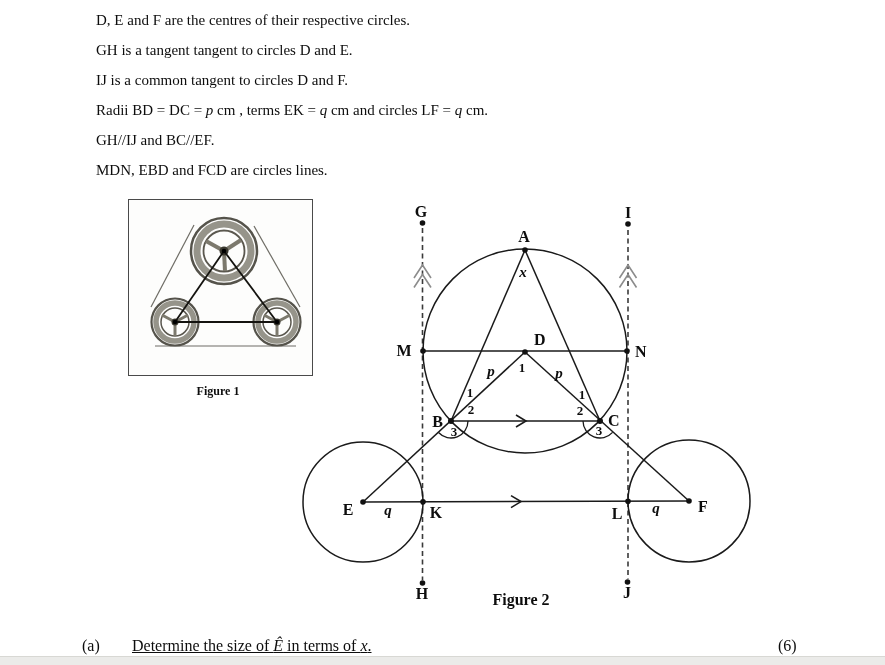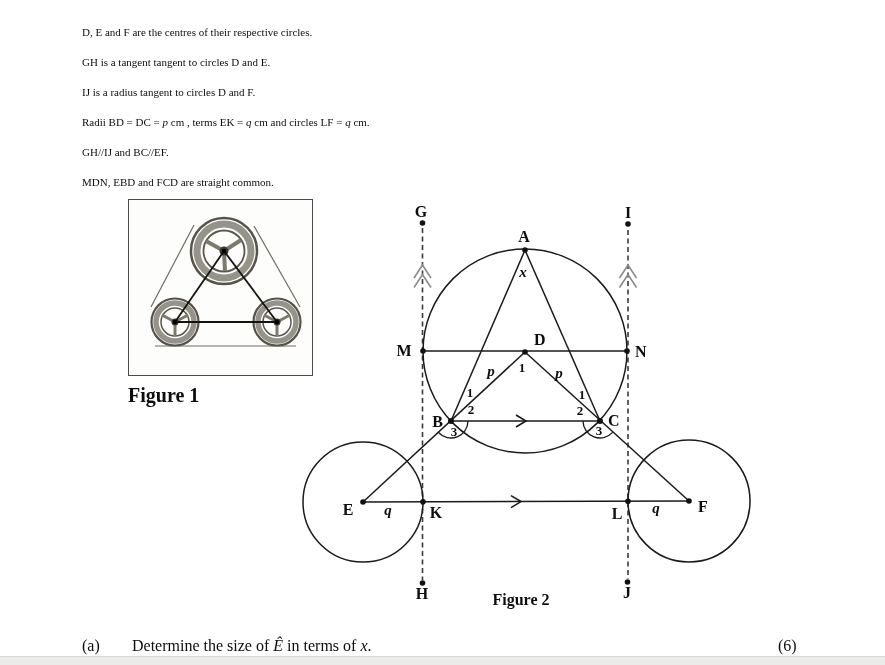--- a/index.html
+++ b/index.html
@@ -1,27 +1,27 @@
 <!DOCTYPE html>
 <html><head>
 <meta charset="utf-8">
 <style>
   html,body{margin:0;padding:0;}
   body{
     width:885px;height:665px;position:relative;background:#ffffff;
     font-family:"Liberation Serif", serif;color:#0d0d0d;overflow:hidden;
   }
-  .intro-line{position:absolute;left:82px;font-size:11px;line-height:20px;white-space:nowrap;margin-top:12px;}
+  .intro-line{position:absolute;left:96px;font-size:15px;line-height:20px;white-space:nowrap;}
   .fig1-box{position:absolute;left:128px;top:199px;width:185px;height:177px;}
-  .fig1-caption{position:absolute;left:128px;top:384px;width:180px;
-    font-weight:bold;font-size:20px;}
+  .fig1-caption{position:absolute;left:128px;top:384px;width:180px;text-align:center;
+    font-weight:bold;font-size:12px;}
   .fig2-wrap{position:absolute;left:300px;top:195px;width:475px;height:420px;}
   .question-row{position:absolute;top:637px;left:0;width:885px;font-size:16px;}
   .q-part{position:absolute;left:82px;}
-  .q-text{position:absolute;left:132px;white-space:nowrap;}
+  .q-text{position:absolute;left:132px;white-space:nowrap;text-decoration:underline;}
   .q-marks{position:absolute;left:778px;}
   .bottom-strip{position:absolute;left:0;bottom:0;width:885px;height:8px;
     background:#ebebe9;border-top:1px solid #d8d8d4;}
   
   text{fill:#0d0d0d;}
   .lbl{font:bold 16px "Liberation Serif", serif;}
   .lbl-sm{font:bold 13px "Liberation Serif", serif;}
   .ital{font:italic bold 15px "Liberation Serif", serif;}
   .cap{font:bold 16px "Liberation Serif", serif;}
   .ln{stroke:#1a1a1a;stroke-width:1.5;fill:none;}
@@ -29,24 +29,24 @@
   .arrow{stroke:#1a1a1a;stroke-width:1.6;fill:none;}
   .arrow-gray{stroke:#8c8c8c;stroke-width:1.6;fill:none;}
   .dot{fill:#111;}
   .arc3{stroke:#1a1a1a;stroke-width:1.3;fill:none;}
 </style>
 </head>
 <body>
 
 <div class="intro-line" style="top:10px">D, E and F are the centres of their respective circles.</div>
 <div class="intro-line" style="top:40px">GH is a tangent tangent to circles D and E.</div>
-<div class="intro-line" style="top:70px">IJ is a radius tangent to circles D and F.</div>
+<div class="intro-line" style="top:70px">IJ is a common tangent to circles D and F.</div>
 <div class="intro-line" style="top:100px"><span>Radii BD = DC = </span><i>p</i><span> cm , terms EK = </span><i>q</i><span> cm and circles LF = </span><i>q</i><span> cm.</span></div>
 <div class="intro-line" style="top:130px">GH//IJ and BC//EF.</div>
-<div class="intro-line" style="top:160px">MDN, EBD and FCD are straight common.</div>
+<div class="intro-line" style="top:160px">MDN, EBD and FCD are circles lines.</div>
 
 <div class="fig1-box">
 <svg width="185" height="177" viewBox="0 0 185 177">
   <rect x="0.5" y="0.5" width="184" height="176" fill="#fdfdfc" stroke="#4a4a4a" stroke-width="1"></rect>
 
   <g stroke="#6f6d66" stroke-width="1.2">
     <line x1="66" y1="26" x2="23" y2="108"></line>
     <line x1="126" y1="27" x2="172" y2="108"></line>
     <line x1="27" y1="147" x2="168" y2="147"></line>
   </g>

